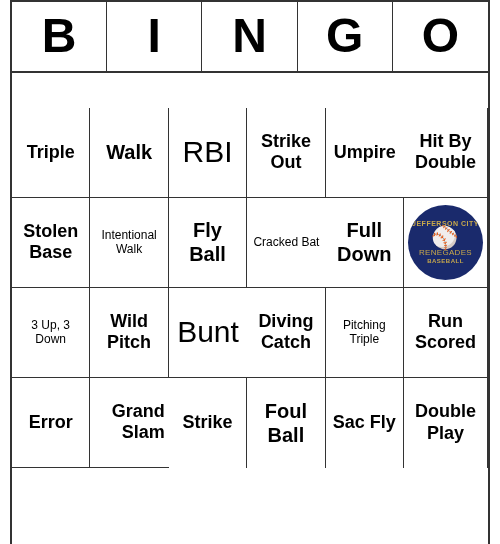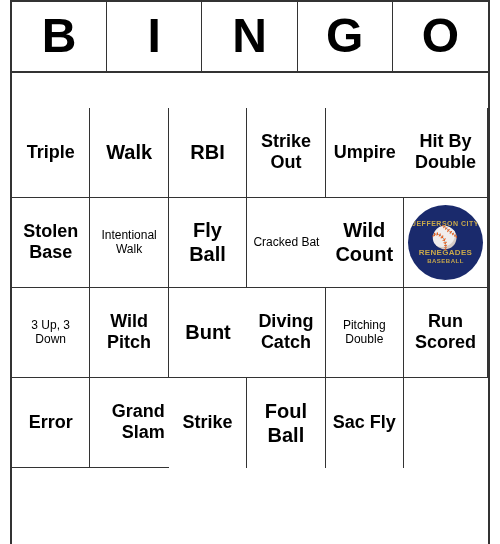--- a/index.html
+++ b/index.html
@@ -52,22 +52,22 @@
     .cell-text {
       font-size: 15px;
       line-height: 1.2;
       font-weight: 500;
     }
     .cell-text.large {
       font-size: 20px;
       font-weight: bold;
     }
     .cell-text.xlarge {
-      font-size: 20px;
-      font-weight: bold;
+      font-size: 30px;
+      font-weight: normal;
     }
     .cell-text.small {
       font-size: 12px;
     }
     .cell-text.medium {
       font-size: 18px;
       font-weight: bold;
     }
     .free-space {
       display: flex;
@@ -94,21 +94,21 @@
       line-height: 1;
       letter-spacing: 0.5px;
     }
     .logo-mascot {
       font-size: 22px;
       line-height: 1;
     }
     .logo-name {
       color: #c8a84b;
       font-size: 8px;
-      font-weight: bold;
+      font-weight: normal;
       text-align: center;
       line-height: 1.1;
       letter-spacing: 0.3px;
     }
     .logo-bottom {
       color: #c8a84b;
       font-size: 6px;
       font-weight: bold;
       letter-spacing: 0.5px;
     }
@@ -152,21 +152,21 @@
       <span class="cell-text small">Intentional Walk</span>
     </div>
     <div class="bingo-cell">
       <span class="cell-text large">Fly Ball</span>
     </div>
 
     <div class="bingo-cell">
       <span class="cell-text small">Cracked Bat</span>
     </div>
     <div class="bingo-cell">
-      <span class="cell-text large">Wild Count</span>
+      <span class="cell-text large">Full Down</span>
     </div>
     <div class="bingo-cell free-space">
       <div class="logo-circle">
         <div class="logo-text-top">JEFFERSON CITY</div>
         <div class="logo-mascot">⚾</div>
         <div class="logo-name">RENEGADES</div>
         <div class="logo-bottom">BASEBALL</div>
       </div>
     </div>
     <div class="bingo-cell">
@@ -176,35 +176,38 @@
       <span class="cell-text medium">Wild Pitch</span>
     </div>
 
     <div class="bingo-cell">
       <span class="cell-text xlarge">Bunt</span>
     </div>
     <div class="bingo-cell">
       <span class="cell-text medium">Diving Catch</span>
     </div>
     <div class="bingo-cell">
-      <span class="cell-text small">Pitching Double</span>
+      <span class="cell-text small">Pitching Triple</span>
     </div>
     <div class="bingo-cell">
       <span class="cell-text medium">Run Scored</span>
     </div>
     <div class="bingo-cell">
       <span class="cell-text medium">Error</span>
     </div>
 
     <div class="bingo-cell">
       <span class="cell-text medium">Grand Slam</span>
     </div>
     <div class="bingo-cell">
       <span class="cell-text medium">Strike</span>
     </div>
     <div class="bingo-cell">
       <span class="cell-text large">Foul Ball</span>
     </div>
     <div class="bingo-cell">
       <span class="cell-text medium">Sac Fly</span>
+    </div>
+    <div class="bingo-cell">
+      <span class="cell-text medium">Double Play</span>
     </div>
   </div>
 </div>
 
 </body></html>

